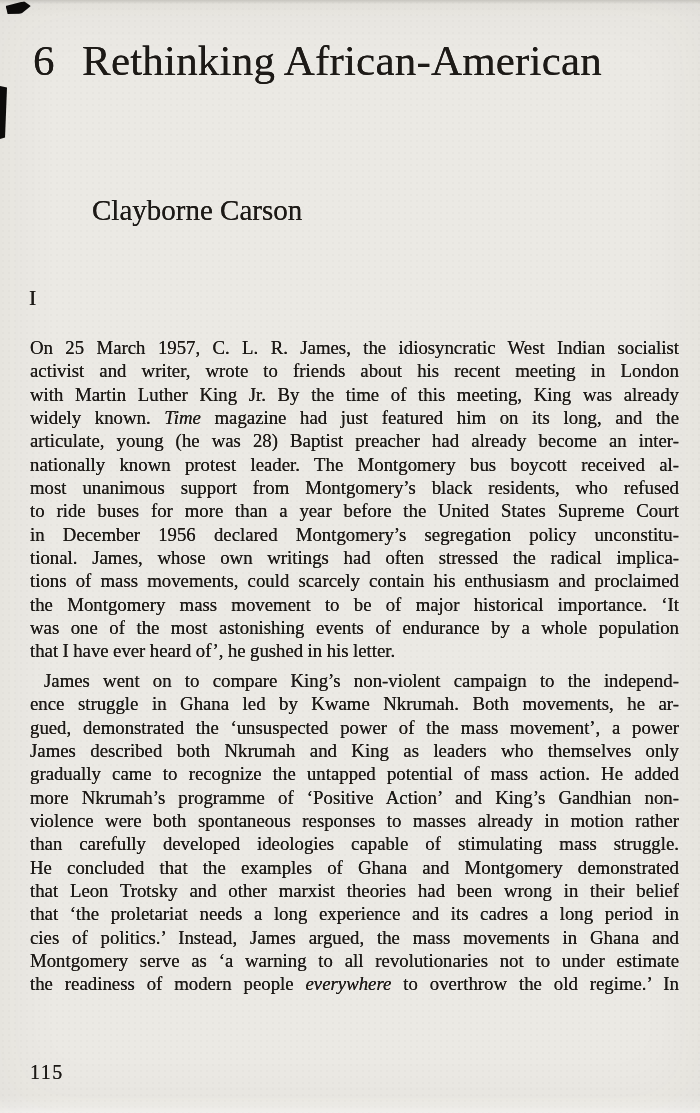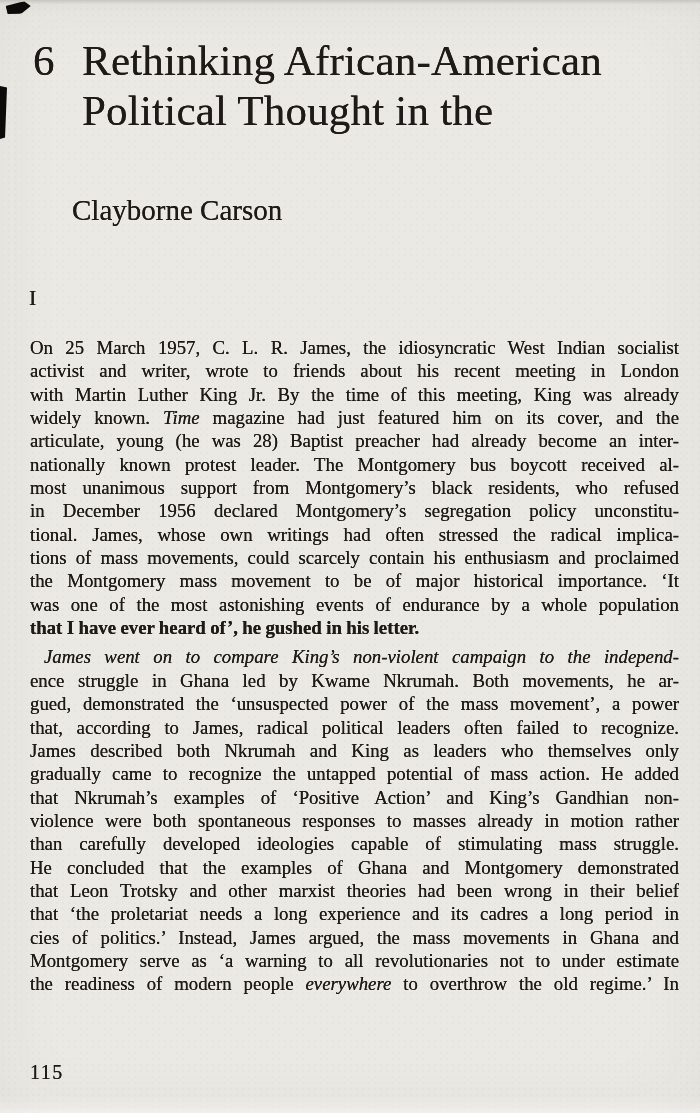--- a/index.html
+++ b/index.html
@@ -38,21 +38,21 @@
     font-size:43px;line-height:50px;
     text-shadow:0 0 0.4px currentColor;
   }
   .chapter-title{
     position:absolute;left:82px;top:36px;width:600px;
     font-size:43px;line-height:50px;
     letter-spacing:0.2px;
     text-shadow:0 0 0.4px currentColor;
   }
   .chapter-author{
-    position:absolute;left:72px;top:193px;
+    position:absolute;left:92px;top:193px;
     font-size:29px;line-height:34px;
     text-shadow:0 0 0.3px currentColor;
   }
   .section-marker{
     position:absolute;left:29px;top:286px;
     font-size:22px;line-height:24px;
     text-shadow:0 0 0.3px currentColor;
   }
   
   .body-text{
@@ -60,73 +60,72 @@
     font-size:18.8px;line-height:23.35px;
     word-spacing:-0.3px;
     text-shadow:0 0 0.45px currentColor;
   }
   .para + .para{margin-top:6px;}
   .line{
     text-align:justify;
     text-align-last:justify;
     white-space:normal;
   }
-  .line.last{text-align-last:left;font-weight:bold;}
-  .line.indent{text-indent:14px;font-style:italic;}
+  .line.last{text-align-last:left;}
+  .line.indent{text-indent:14px;}
   .line i{}
   .page-number{
     position:absolute;left:30px;top:1060px;width:649px;
     font-size:20px;line-height:24px;
     letter-spacing:1.5px;
     text-shadow:0 0 0.3px currentColor;
   }
 </style>
 </head>
 <body>
 
 <div class="page">
 
   <div class="artifact-corner"></div>
   <div class="artifact-bar"></div>
 
   <div class="chapter-num">6</div>
 
   <div class="chapter-title">
     <div>Rethinking African-American</div>
-    <div>Political Thought in the</div>
   </div>
 
   <div class="chapter-author">Clayborne Carson</div>
 
   <div class="section-marker">I</div>
 
   <main class="body-text">
       <div class="para">
         <div class="line"><span>On 25 March 1957, C. L. R. James, the idiosyncratic West Indian socialist</span></div>
         <div class="line"><span>activist and writer, wrote to friends about his recent meeting in London</span></div>
         <div class="line"><span>with Martin Luther King Jr. By the time of this meeting, King was already</span></div>
-        <div class="line"><span>widely known. </span><i>Time</i><span> magazine had just featured him on its cover, and the</span></div>
+        <div class="line"><span>widely known. </span><i>Time</i><span> magazine had just featured him on its long, and the</span></div>
         <div class="line"><span>articulate, young (he was 28) Baptist preacher had already become an inter-</span></div>
         <div class="line"><span>nationally known protest leader. The Montgomery bus boycott received al-</span></div>
         <div class="line"><span>most unanimous support from Montgomery’s black residents, who refused</span></div>
+        <div class="line"><span>to ride buses for more than a year before the United States Supreme Court</span></div>
         <div class="line"><span>in December 1956 declared Montgomery’s segregation policy unconstitu-</span></div>
         <div class="line"><span>tional. James, whose own writings had often stressed the radical implica-</span></div>
         <div class="line"><span>tions of mass movements, could scarcely contain his enthusiasm and proclaimed</span></div>
         <div class="line"><span>the Montgomery mass movement to be of major historical importance. ‘It</span></div>
         <div class="line"><span>was one of the most astonishing events of endurance by a whole population</span></div>
         <div class="line last"><span>that I have ever heard of’, he gushed in his letter.</span></div>
       </div>
       <div class="para">
         <div class="line indent"><span>James went on to compare King’s non-violent campaign to the independ-</span></div>
         <div class="line"><span>ence struggle in Ghana led by Kwame Nkrumah. Both movements, he ar-</span></div>
         <div class="line"><span>gued, demonstrated the ‘unsuspected power of the mass movement’, a power</span></div>
-        <div class="line"><span>that, according to James, radical political leaders often failed to recognize.</span></div>
         <div class="line"><span>James described both Nkrumah and King as leaders who themselves only</span></div>
         <div class="line"><span>gradually came to recognize the untapped potential of mass action. He added</span></div>
-        <div class="line"><span>that Nkrumah’s examples of ‘Positive Action’ and King’s Gandhian non-</span></div>
+        <div class="line"><span>more Nkrumah’s programme of ‘Positive Action’ and King’s Gandhian non-</span></div>
         <div class="line"><span>violence were both spontaneous responses to masses already in motion rather</span></div>
         <div class="line"><span>than carefully developed ideologies capable of stimulating mass struggle.</span></div>
         <div class="line"><span>He concluded that the examples of Ghana and Montgomery demonstrated</span></div>
         <div class="line"><span>that Leon Trotsky and other marxist theories had been wrong in their belief</span></div>
         <div class="line"><span>that ‘the proletariat needs a long experience and its cadres a long period in</span></div>
         <div class="line"><span>cies of politics.’ Instead, James argued, the mass movements in Ghana and</span></div>
         <div class="line"><span>Montgomery serve as ‘a warning to all revolutionaries not to under estimate</span></div>
         <div class="line"><span>the readiness of modern people </span><i>everywhere</i><span> to overthrow the old regime.’ In</span></div>
       </div>
     </main>

